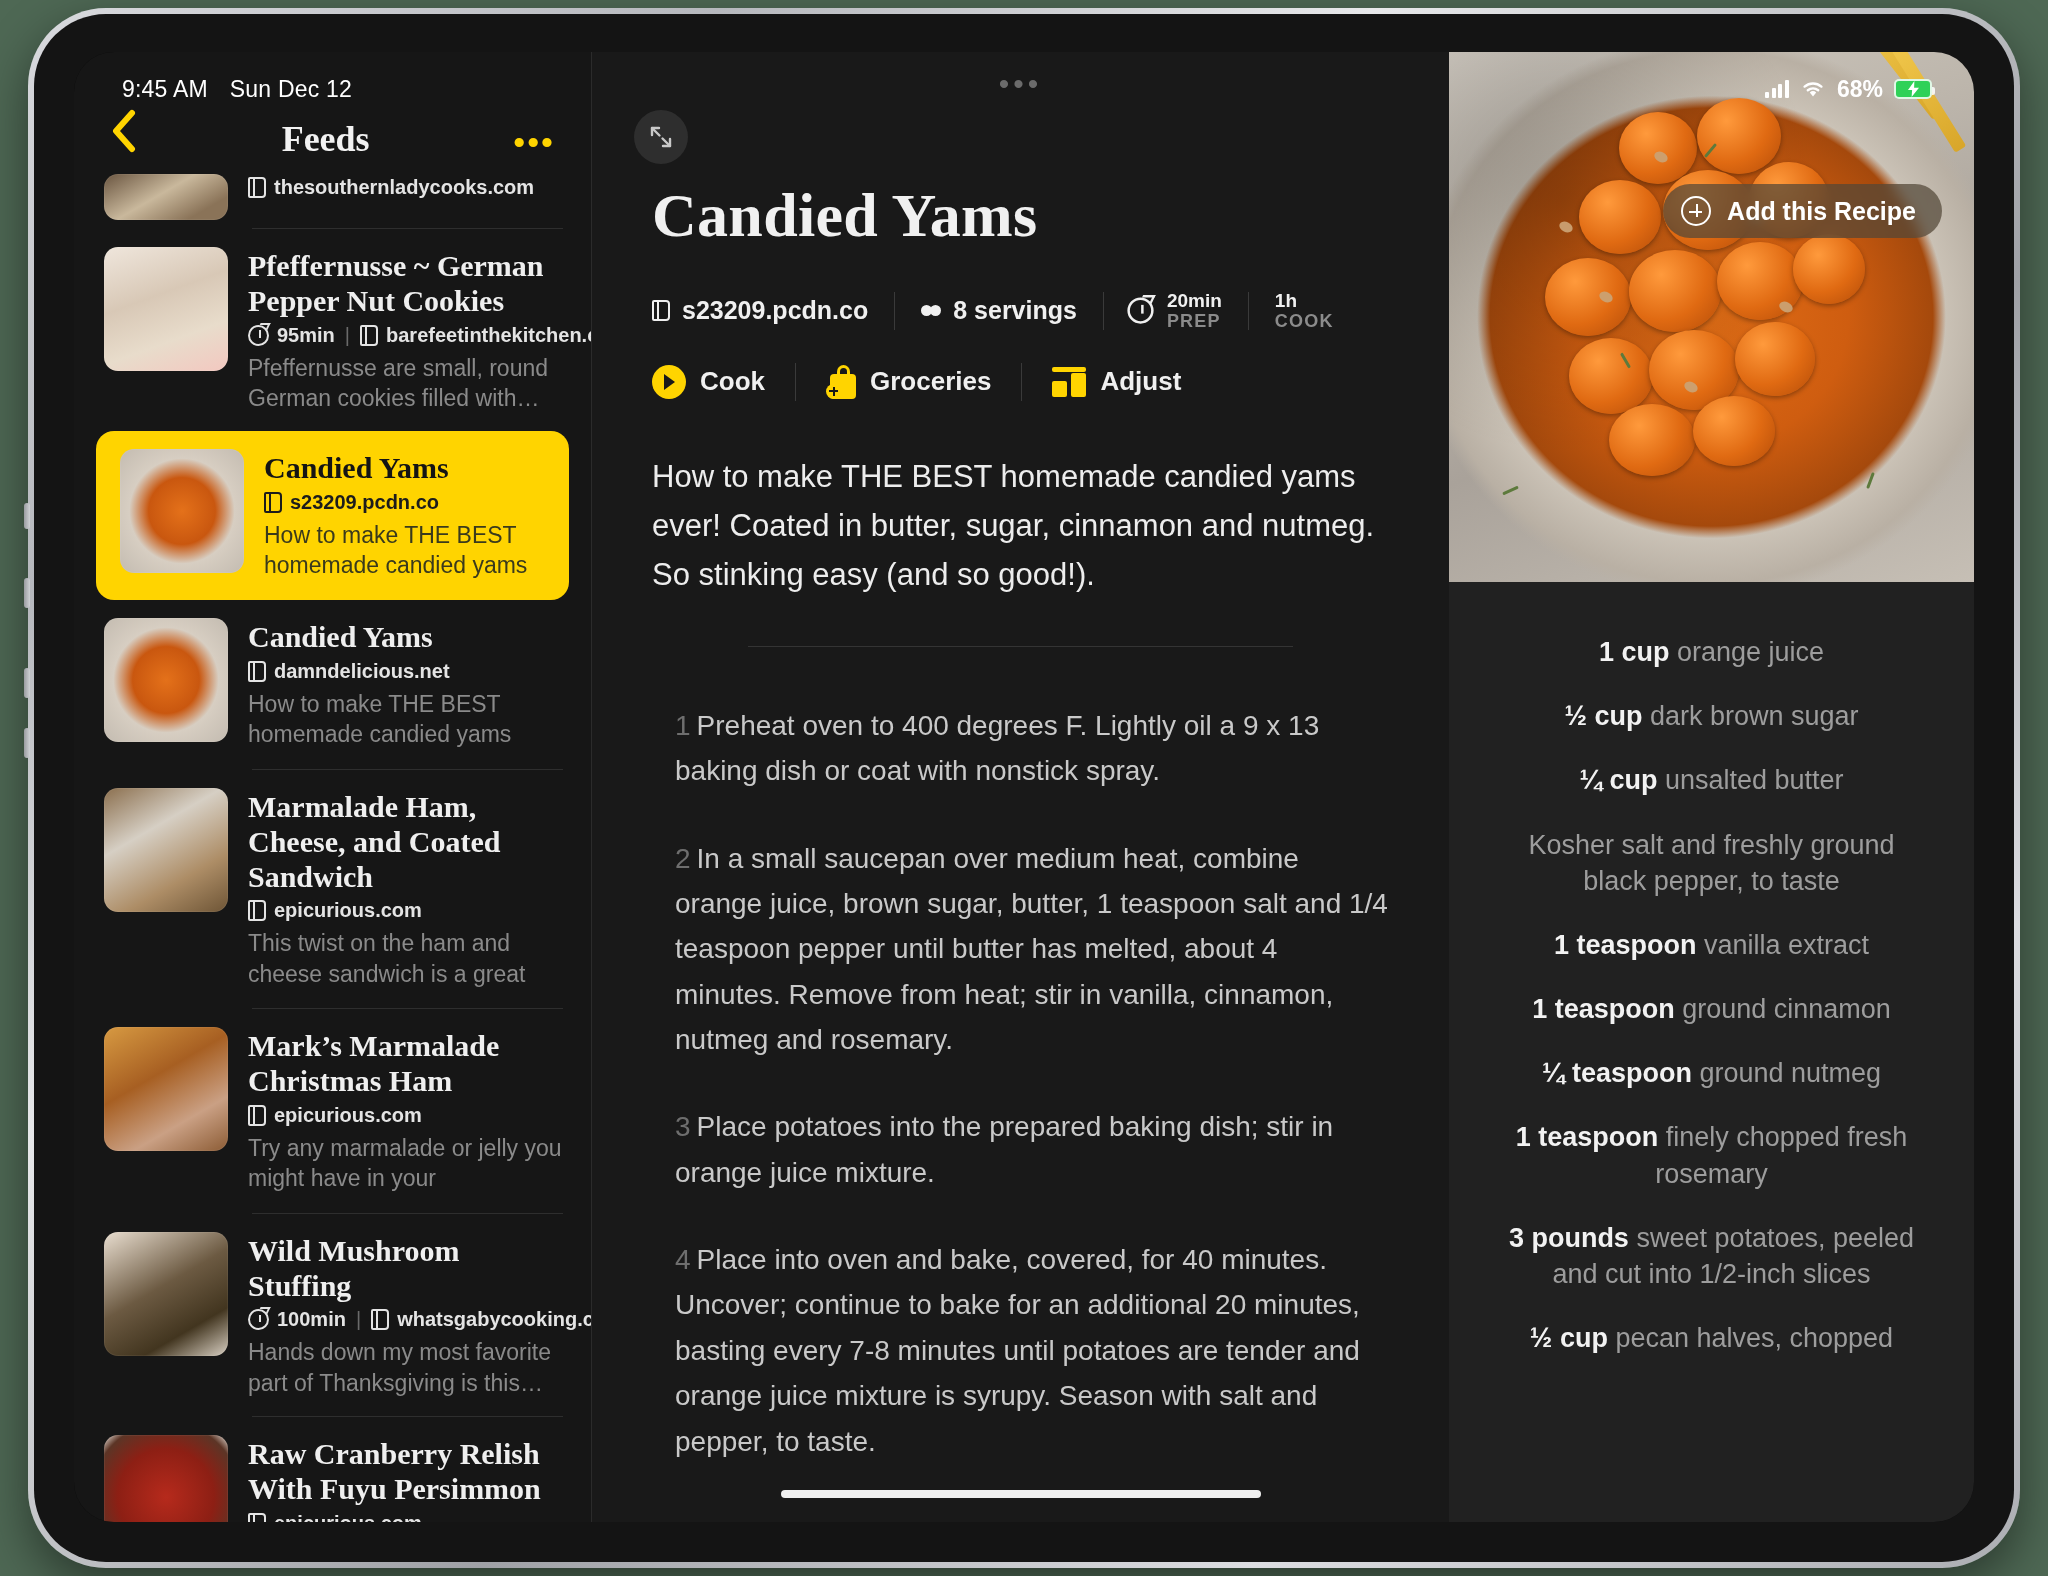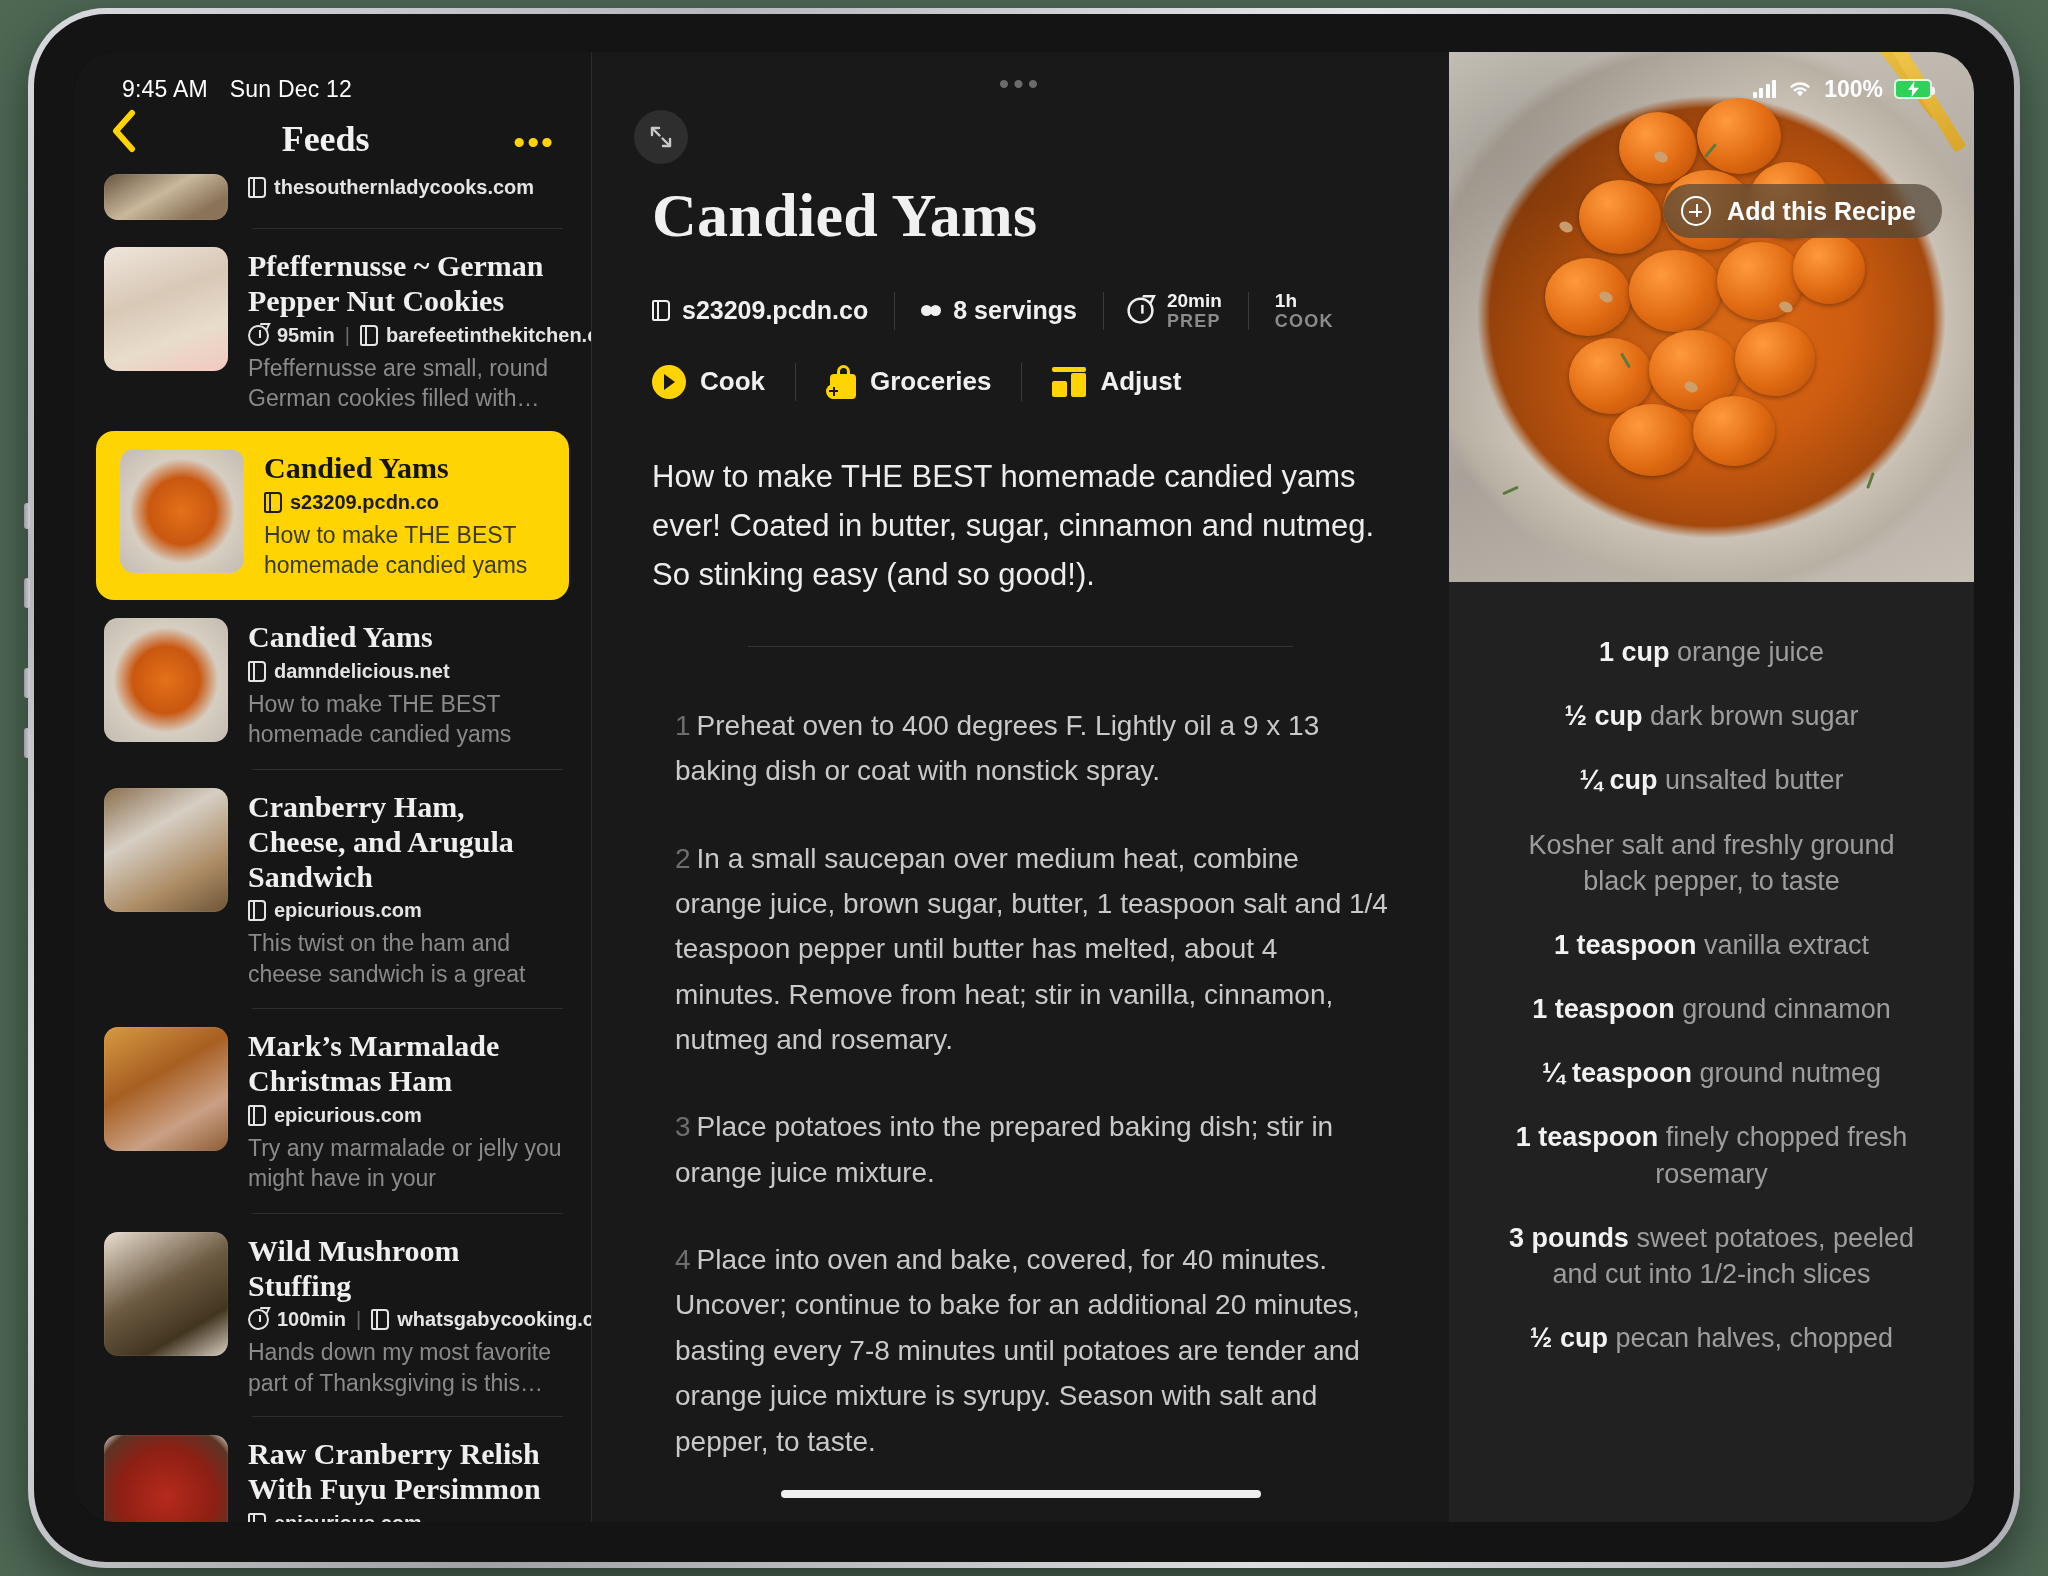--- a/index.html
+++ b/index.html
@@ -241,21 +241,21 @@
               <i></i>
               <i></i>
               <i></i>
               <i></i>
             </span>
           <svg width="26" height="20" viewBox="0 0 26 20">
             <path d="M13 17.5l3.2-4.1a5.1 5.1 0 0 0-6.4 0L13 17.5z" fill="#fff"></path>
             <path d="M4.6 7.6a13 13 0 0 1 16.8 0" stroke="#fff" stroke-width="2.4" fill="none" stroke-linecap="round"></path>
             <path d="M7.8 11.3a8.4 8.4 0 0 1 10.4 0" stroke="#fff" stroke-width="2.4" fill="none" stroke-linecap="round"></path>
           </svg>
-          <span>100%</span>
+          <span>68%</span>
           <span class="batt">
             <svg width="13" height="16" viewBox="0 0 13 16">
                 <path d="M7.4 0L1 9h4.1L4.6 16 12 6.8H7.1z" fill="#fff"></path>
               </svg>
           </span>
         </div>
       </div>
 
       <div id="sidebar">
         <div id="sidebar-header">
@@ -317,21 +317,21 @@
                 <span>damndelicious.net</span>
               </div>
               <div class="feed-desc">How to make THE BEST homemade candied yams ev…</div>
             </div>
           </div>
           <div class="feed-divider"></div>
 
           <div class="feed-item">
             <div class="thumb" style="background:linear-gradient(150deg,#8b6f4e,#d6cfc4 35%,#ad8d66 70%,#6e5536 100%);"></div>
             <div class="feed-body">
-              <div class="feed-title">Cranberry Ham, Cheese, and Arugula Sandwich</div>
+              <div class="feed-title">Marmalade Ham, Cheese, and Coated Sandwich</div>
               <div class="feed-meta">
                 <span class="mini-icon ic-book"></span>
                 <span>epicurious.com</span>
               </div>
               <div class="feed-desc">This twist on the ham and cheese sandwich is a great w…</div>
             </div>
           </div>
           <div class="feed-divider"></div>
 
           <div class="feed-item">

